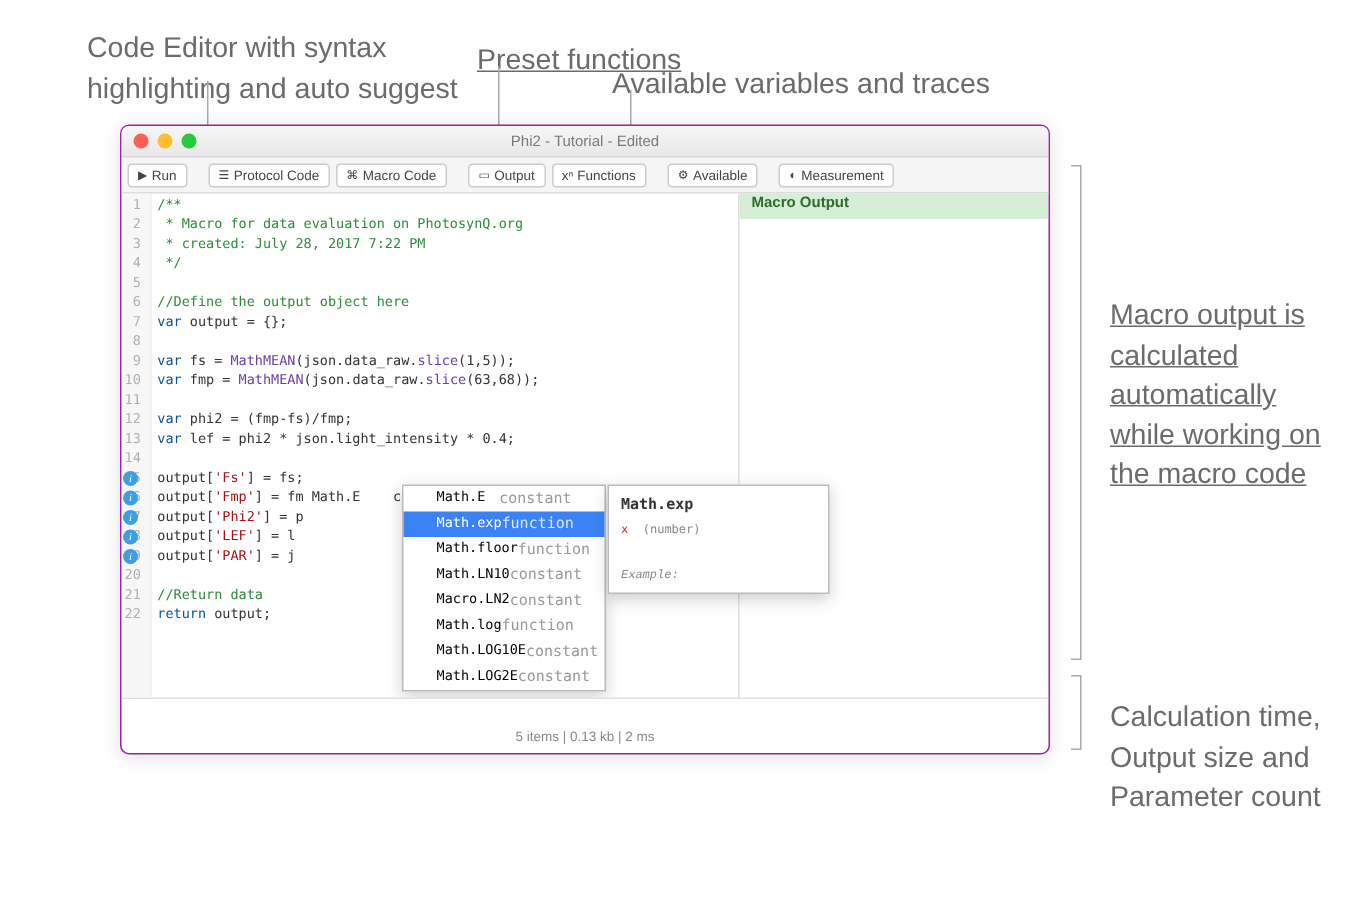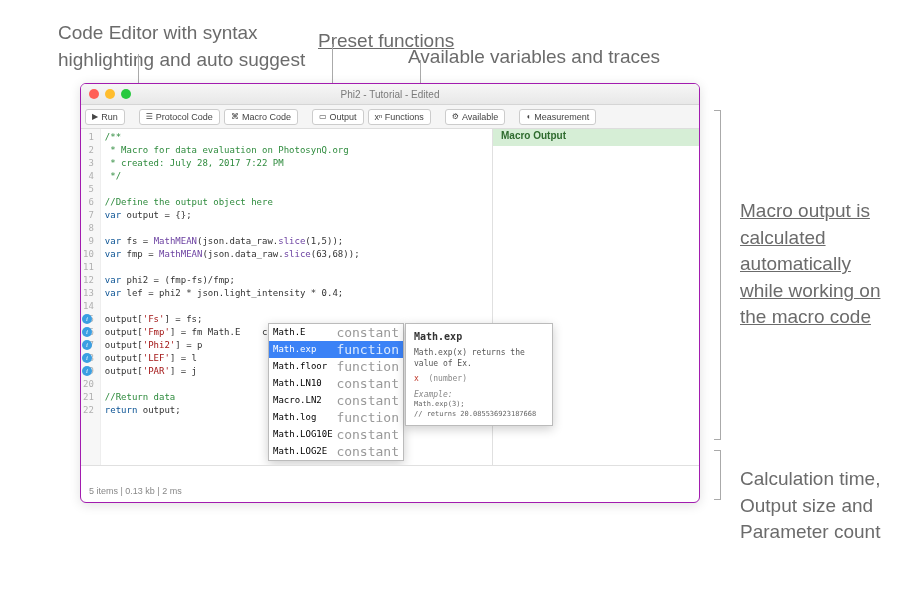--- a/index.html
+++ b/index.html
@@ -31,35 +31,35 @@
 .gap { width: 6px; }
 .main { flex: 1; display: flex; overflow: hidden; }
 .editor { flex: 1; display: flex; font-family: Menlo, Consolas, monospace; font-size: 9px; line-height: 13px; position: relative; border-right: 1px solid #e0e0e0; }
 .gutter { background: #f7f7f7; color: #b0b0b0; text-align: right; padding: 2px 6px 2px 2px; border-right: 1px solid #eee; user-select: none; }
 .gutter .ln { height: 13px; position: relative; }
 .gutter .ln.info::before { content: "i"; position: absolute; left: -1px; top: 1px; width: 10px; height: 10px; background: #3b9fe2; color: #fff; border-radius: 50%; font-size: 7px; line-height: 10px; text-align: center; font-style: italic; font-family: serif; }
 .code { padding: 2px 4px; flex: 1; white-space: pre; color: #333; }
 .code .row { height: 13px; }
 .c-com { color: #2e8b3d; } .c-kw { color: #0b5394; } .c-str { color: #a31515; } .c-fn { color: #6a3fa0; }
 .suggest { position: absolute; top: 194px; left: 187px; width: 136px; background: #fff; border: 1px solid #bbb; box-shadow: 0 3px 10px rgba(0,0,0,0.2); font-size: 9px; z-index: 5; }
-.suggest .srow { padding: 2px 4px; display: flex; justify-content: space-between; }
+.suggest .srow { padding: 2px 22px; display: flex; justify-content: space-between; }
 .suggest .srow.sel { background: #3b82f6; color: #fff; }
-.suggest .stype { color: #999; font-size: 13px; }
+.suggest .stype { color: #999; font-size: 10px; }
 .suggest .srow.sel .stype { color: #dbeafe; }
 .doc { position: absolute; top: 194px; left: 324px; width: 148px; background: #fff; border: 1px solid #bbb; box-shadow: 0 3px 10px rgba(0,0,0,0.2); padding: 6px 8px; font-size: 8px; line-height: 1.4; z-index: 5; }
 .doc .dt { font-size: 10px; font-weight: bold; color: #333; margin-bottom: 3px; }
 .doc .de { color: #555; margin-bottom: 4px; }
 .doc .dp { color: #888; }
 .doc .dx { color: #c0392b; }
 .doc code { font-family: Menlo, monospace; font-size: 7px; display: block; color: #666; }
 .output { width: 206px; padding: 4px 10px; font-size: 10px; }
 .outhdr { background: #d6eed6; color: #2e6b2e; font-weight: bold; padding: 5px 8px; margin: -8px -10px 10px -10px; font-size: 10px; }
 .outrow { margin: 4px 0; color: #333; font-style: italic; }
 .outrow b { font-style: normal; font-weight: bold; }
-.status { height: 18px; border-top: 1px solid #e0e0e0; text-align: left; font-size: 9px; color: #888; padding: 18px 8px; line-height: 14px; }
+.status { height: 18px; border-top: 1px solid #e0e0e0; text-align: center; font-size: 9px; color: #888; padding: 18px 8px; line-height: 14px; }
 </style>
 </head>
 <body>
 
 <div class="annotation ann1" style="white-space:pre-line">Code Editor with syntax
 highlighting and auto suggest</div>
 <div class="annotation ann2">Preset functions</div>
 <div class="annotation ann3">Available variables and traces</div>
 <div class="annotation ann4">Macro output is calculated automatically while working on the macro code</div>
 <div class="annotation ann5">Calculation time, Output size and Parameter count</div>
@@ -172,25 +172,22 @@
             <span class="stype">constant</span>
           </div>
           <div class="srow">
             <span>Math.LOG2E</span>
             <span class="stype">constant</span>
           </div>
         </div>
 
       <div class="doc">
         <div class="dt">Math.exp</div>
-        <div class="de">Math.exp(x) returns the value of Ex.</div>
         <div class="dp"><span class="dx">x</span>&nbsp;&nbsp;<span>(number)</span></div>
-        <div class="dp" style="margin-top:4px; font-style:italic;">Example:</div>
-        <code style="white-space:pre">Math.exp(3);
-// returns 20.085536923187668</code>
+        <div class="dp" style="margin-top:20px; font-style:italic;font-family:Liberation Mono, monospace;">Example:</div>
       </div>
     </div>
 
     <div class="output">
       <div class="outhdr">Macro Output</div>
     </div>
   </div>
 
   <div class="status">5 items | 0.13 kb | 2 ms</div>
 </div>

